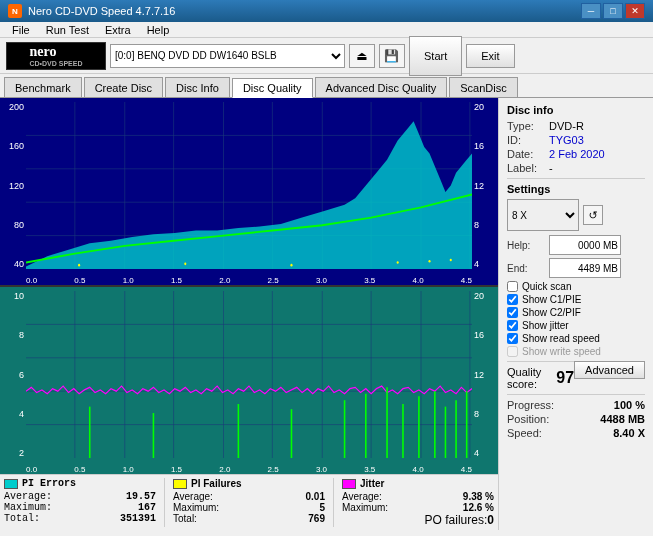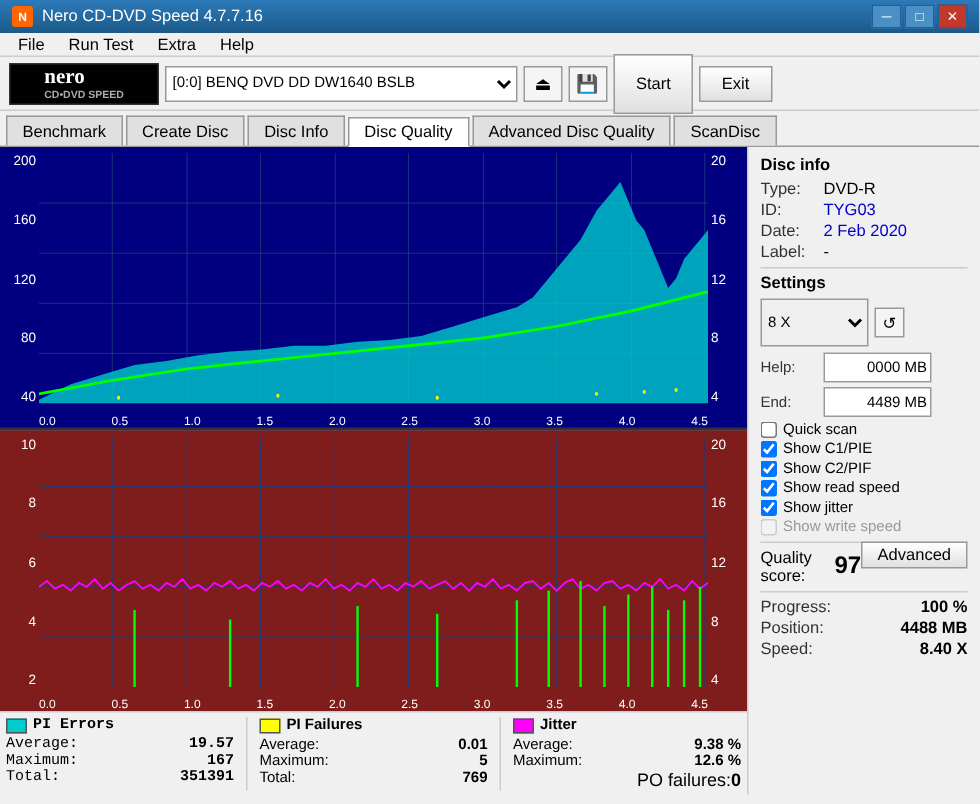--- a/index.html
+++ b/index.html
@@ -168,21 +168,21 @@
         <span style="font-size:8px;color:white;">1.5</span>
         <span style="font-size:8px;color:white;">2.0</span>
         <span style="font-size:8px;color:white;">2.5</span>
         <span style="font-size:8px;color:white;">3.0</span>
         <span style="font-size:8px;color:white;">3.5</span>
         <span style="font-size:8px;color:white;">4.0</span>
         <span style="font-size:8px;color:white;">4.5</span>
       </div>
     </div>
 
-    <div class="single-chart" style="height:158px; background:#7f1d1d; position:relative;">
+    <div class="single-chart" style="height:158px; background:#0f766e; position:relative;">
 
       <div style="position:absolute;left:0;top:4px;bottom:16px;width:26px;display:flex;flex-direction:column;justify-content:space-between;align-items:flex-end;padding-right:2px;z-index:2;">
         <span style="font-size:9px;color:white;">10</span>
         <span style="font-size:9px;color:white;">8</span>
         <span style="font-size:9px;color:white;">6</span>
         <span style="font-size:9px;color:white;">4</span>
         <span style="font-size:9px;color:white;">2</span>
       </div>
 
       <div style="position:absolute;right:0;top:4px;bottom:16px;width:26px;display:flex;flex-direction:column;justify-content:space-between;align-items:flex-start;padding-left:2px;z-index:2;">
@@ -350,25 +350,25 @@
     <div class="checkbox-row">
       <input type="checkbox" checked="" style="">
       <span>Show C1/PIE</span>
     </div>
     <div class="checkbox-row">
       <input type="checkbox" checked="" style="">
       <span>Show C2/PIF</span>
     </div>
     <div class="checkbox-row">
       <input type="checkbox" checked="" style="">
+      <span>Show jitter</span>
+    </div>
+    <div class="checkbox-row">
+      <input type="checkbox" checked="" style="">
       <span>Show read speed</span>
-    </div>
-    <div class="checkbox-row">
-      <input type="checkbox" checked="" style="">
-      <span>Show jitter</span>
     </div>
     <div class="checkbox-row">
       <input type="checkbox" disabled="" style="">
       <span style="color:#999;">Show write speed</span>
     </div>
 
     <div style="text-align:right;margin-top:2px;">
       <button class="advanced-btn">Advanced</button>
     </div>
 

